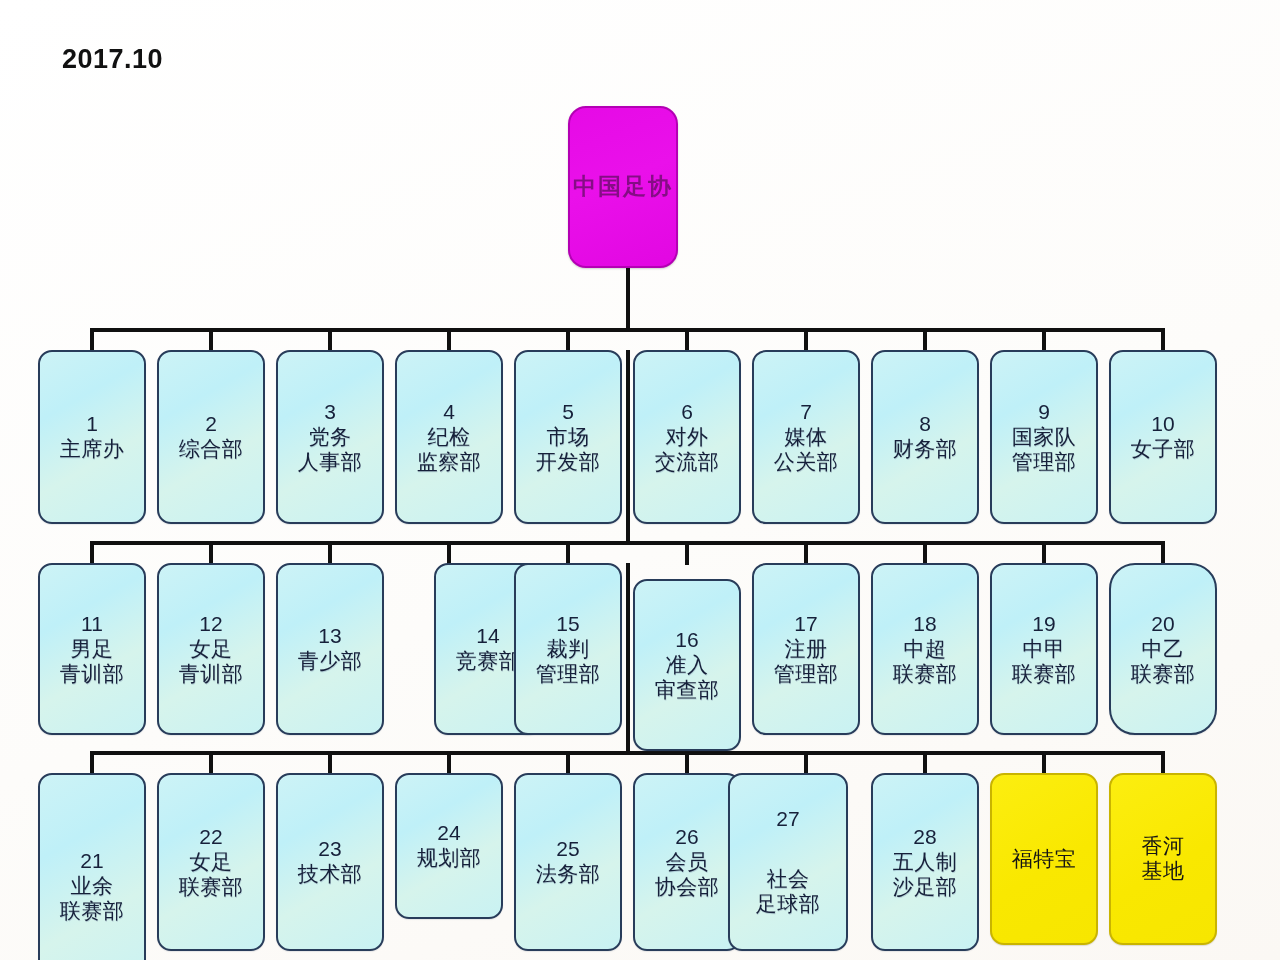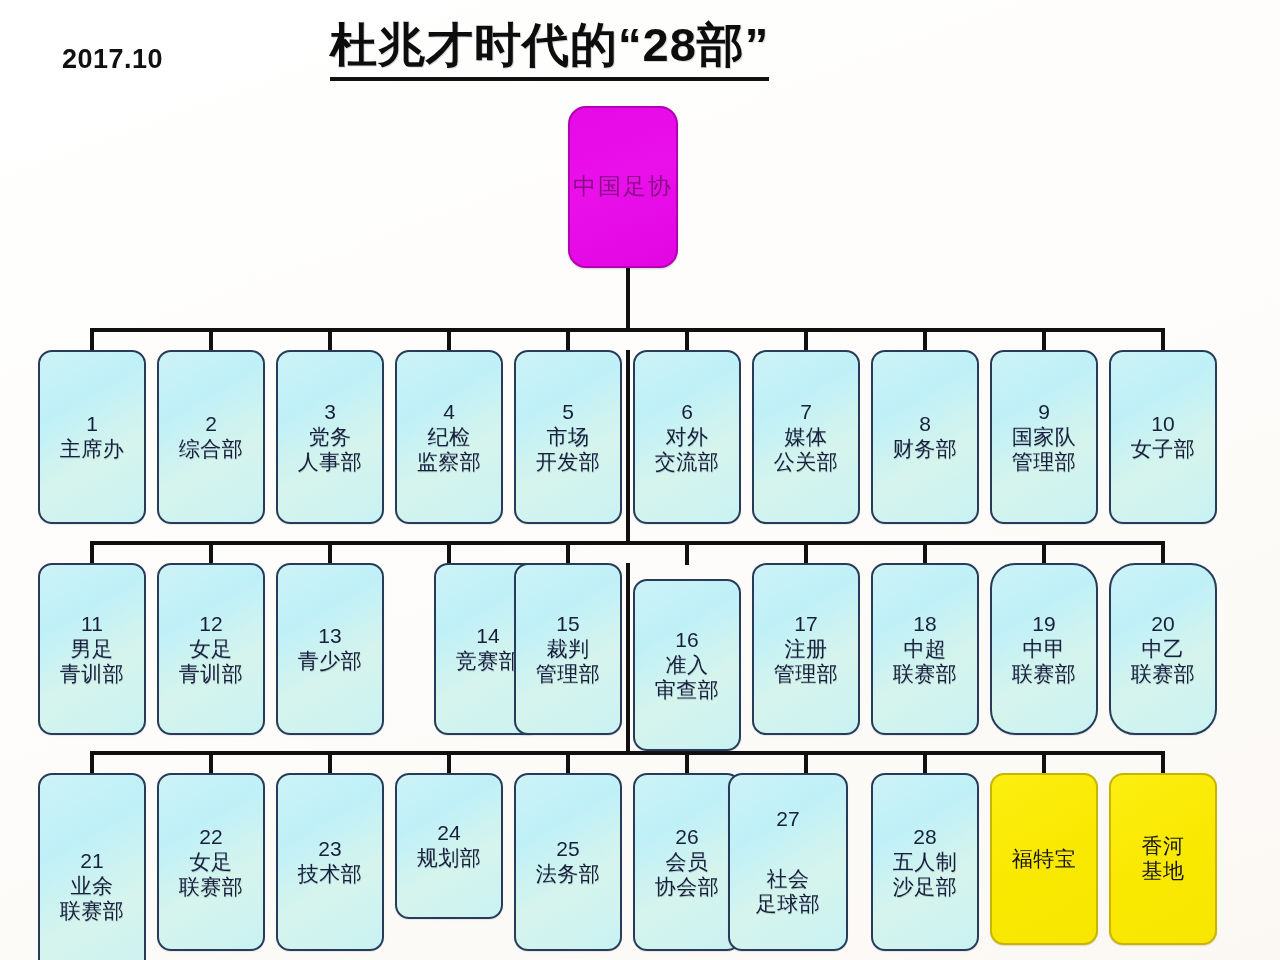--- a/index.html
+++ b/index.html
@@ -83,21 +83,21 @@
 
   .node.root {
     background: #e908e9;
     background-image: linear-gradient(160deg, #e60ae6 0%, #ea10ea 45%, #e207e2 100%);
     border: 2px solid #b400b4;
     border-radius: 18px;
     box-shadow: 0 1px 2px rgba(0,0,0,0.18);
   }
   .node.root .name {
     font-size: 23px;
-    font-weight: normal;
+    font-weight: bold;
     color: #7d0d7d;
     text-shadow: none;
     opacity: 0.92;
     letter-spacing: 2px;
   }
 
   .node.dept {
     background-image: linear-gradient(150deg, #cdf3f6 0%, #bff0f8 30%, #d6f4ec 62%, #c9f2f3 100%);
     box-shadow: 0 1px 1px rgba(40,60,90,0.10);
   }
@@ -108,21 +108,20 @@
     box-shadow: 0 1px 1px rgba(60,55,0,0.15);
   }
   .node.partner .name { color: #151515; text-shadow: none; }
 </style>
 </head>
 <body>
 
 <div id="page">
 
   <div class="date-label">2017.10</div>
-  <div class="chart-title">杜兆才时代的“28部”</div>
 
   <div id="connectors">
       <div class="line v-line" style="left: 626px; top: 268px; height: 64px;"></div>
       <div class="line h-line" style="left: 90px; top: 328px; width: 1075px;"></div>
       <div class="line v-line" style="left: 90px; top: 328px; height: 24px;"></div>
       <div class="line v-line" style="left: 209px; top: 328px; height: 24px;"></div>
       <div class="line v-line" style="left: 328px; top: 328px; height: 24px;"></div>
       <div class="line v-line" style="left: 447px; top: 328px; height: 24px;"></div>
       <div class="line v-line" style="left: 566px; top: 328px; height: 24px;"></div>
       <div class="line v-line" style="left: 685px; top: 328px; height: 24px;"></div>
@@ -238,21 +237,21 @@
       <div class="node dept" style="left: 752px; top: 563px; width: 108px; height: 172px;">
         <div class="num">17</div>
         <div class="name">注册
 管理部</div>
       </div>
       <div class="node dept" style="left: 871px; top: 563px; width: 108px; height: 172px;">
         <div class="num">18</div>
         <div class="name">中超
 联赛部</div>
       </div>
-      <div class="node dept" style="left: 990px; top: 563px; width: 108px; height: 172px; border-radius: 25px;">
+      <div class="node dept" style="left: 990px; top: 563px; width: 108px; height: 172px;">
         <div class="num">19</div>
         <div class="name">中甲
 联赛部</div>
       </div>
       <div class="node dept" style="left: 1109px; top: 563px; width: 108px; height: 172px; border-radius: 26px;">
         <div class="num">20</div>
         <div class="name">中乙
 联赛部</div>
       </div>
       <div class="node dept" style="left: 38px; top: 773px; width: 108px; height: 226px;">

